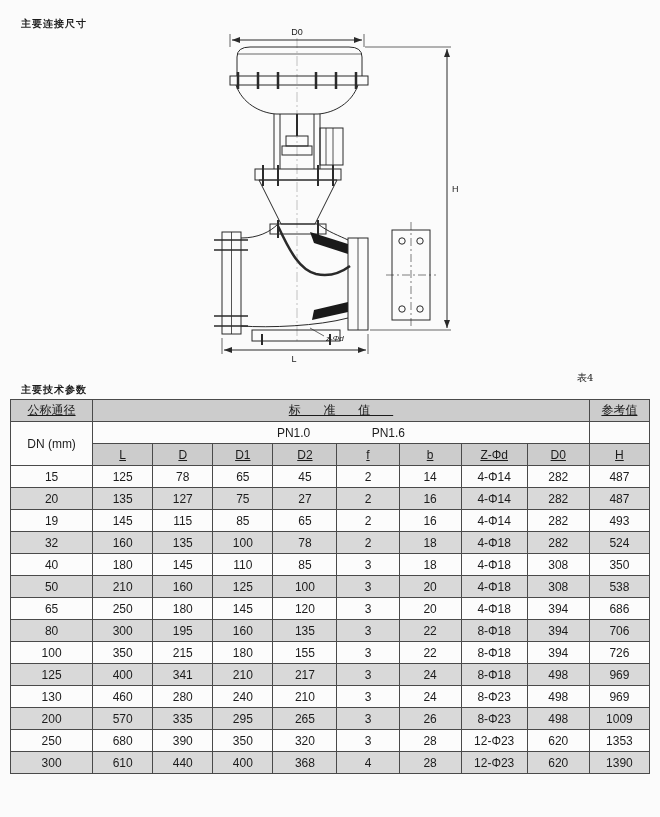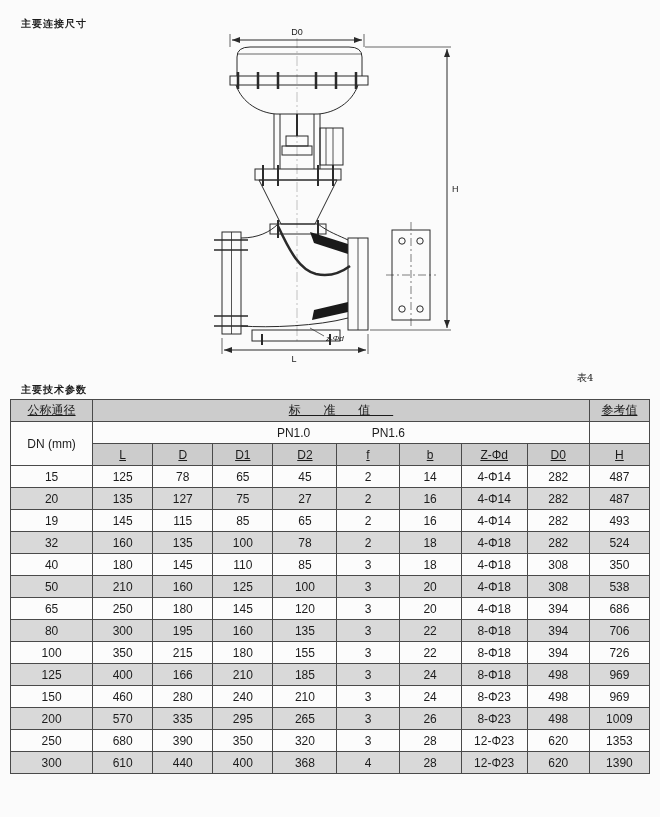--- a/index.html
+++ b/index.html
@@ -324,31 +324,31 @@
           <td>155</td>
           <td>3</td>
           <td>22</td>
           <td>8-Φ18</td>
           <td>394</td>
           <td>726</td>
         </tr>
         <tr class="alt">
           <td>125</td>
           <td>400</td>
-          <td>166</td>
+          <td>341</td>
           <td>210</td>
-          <td>185</td>
+          <td>217</td>
           <td>3</td>
           <td>24</td>
           <td>8-Φ18</td>
           <td>498</td>
           <td>969</td>
         </tr>
         <tr>
-          <td>150</td>
+          <td>130</td>
           <td>460</td>
           <td>280</td>
           <td>240</td>
           <td>210</td>
           <td>3</td>
           <td>24</td>
           <td>8-Φ23</td>
           <td>498</td>
           <td>969</td>
         </tr>

